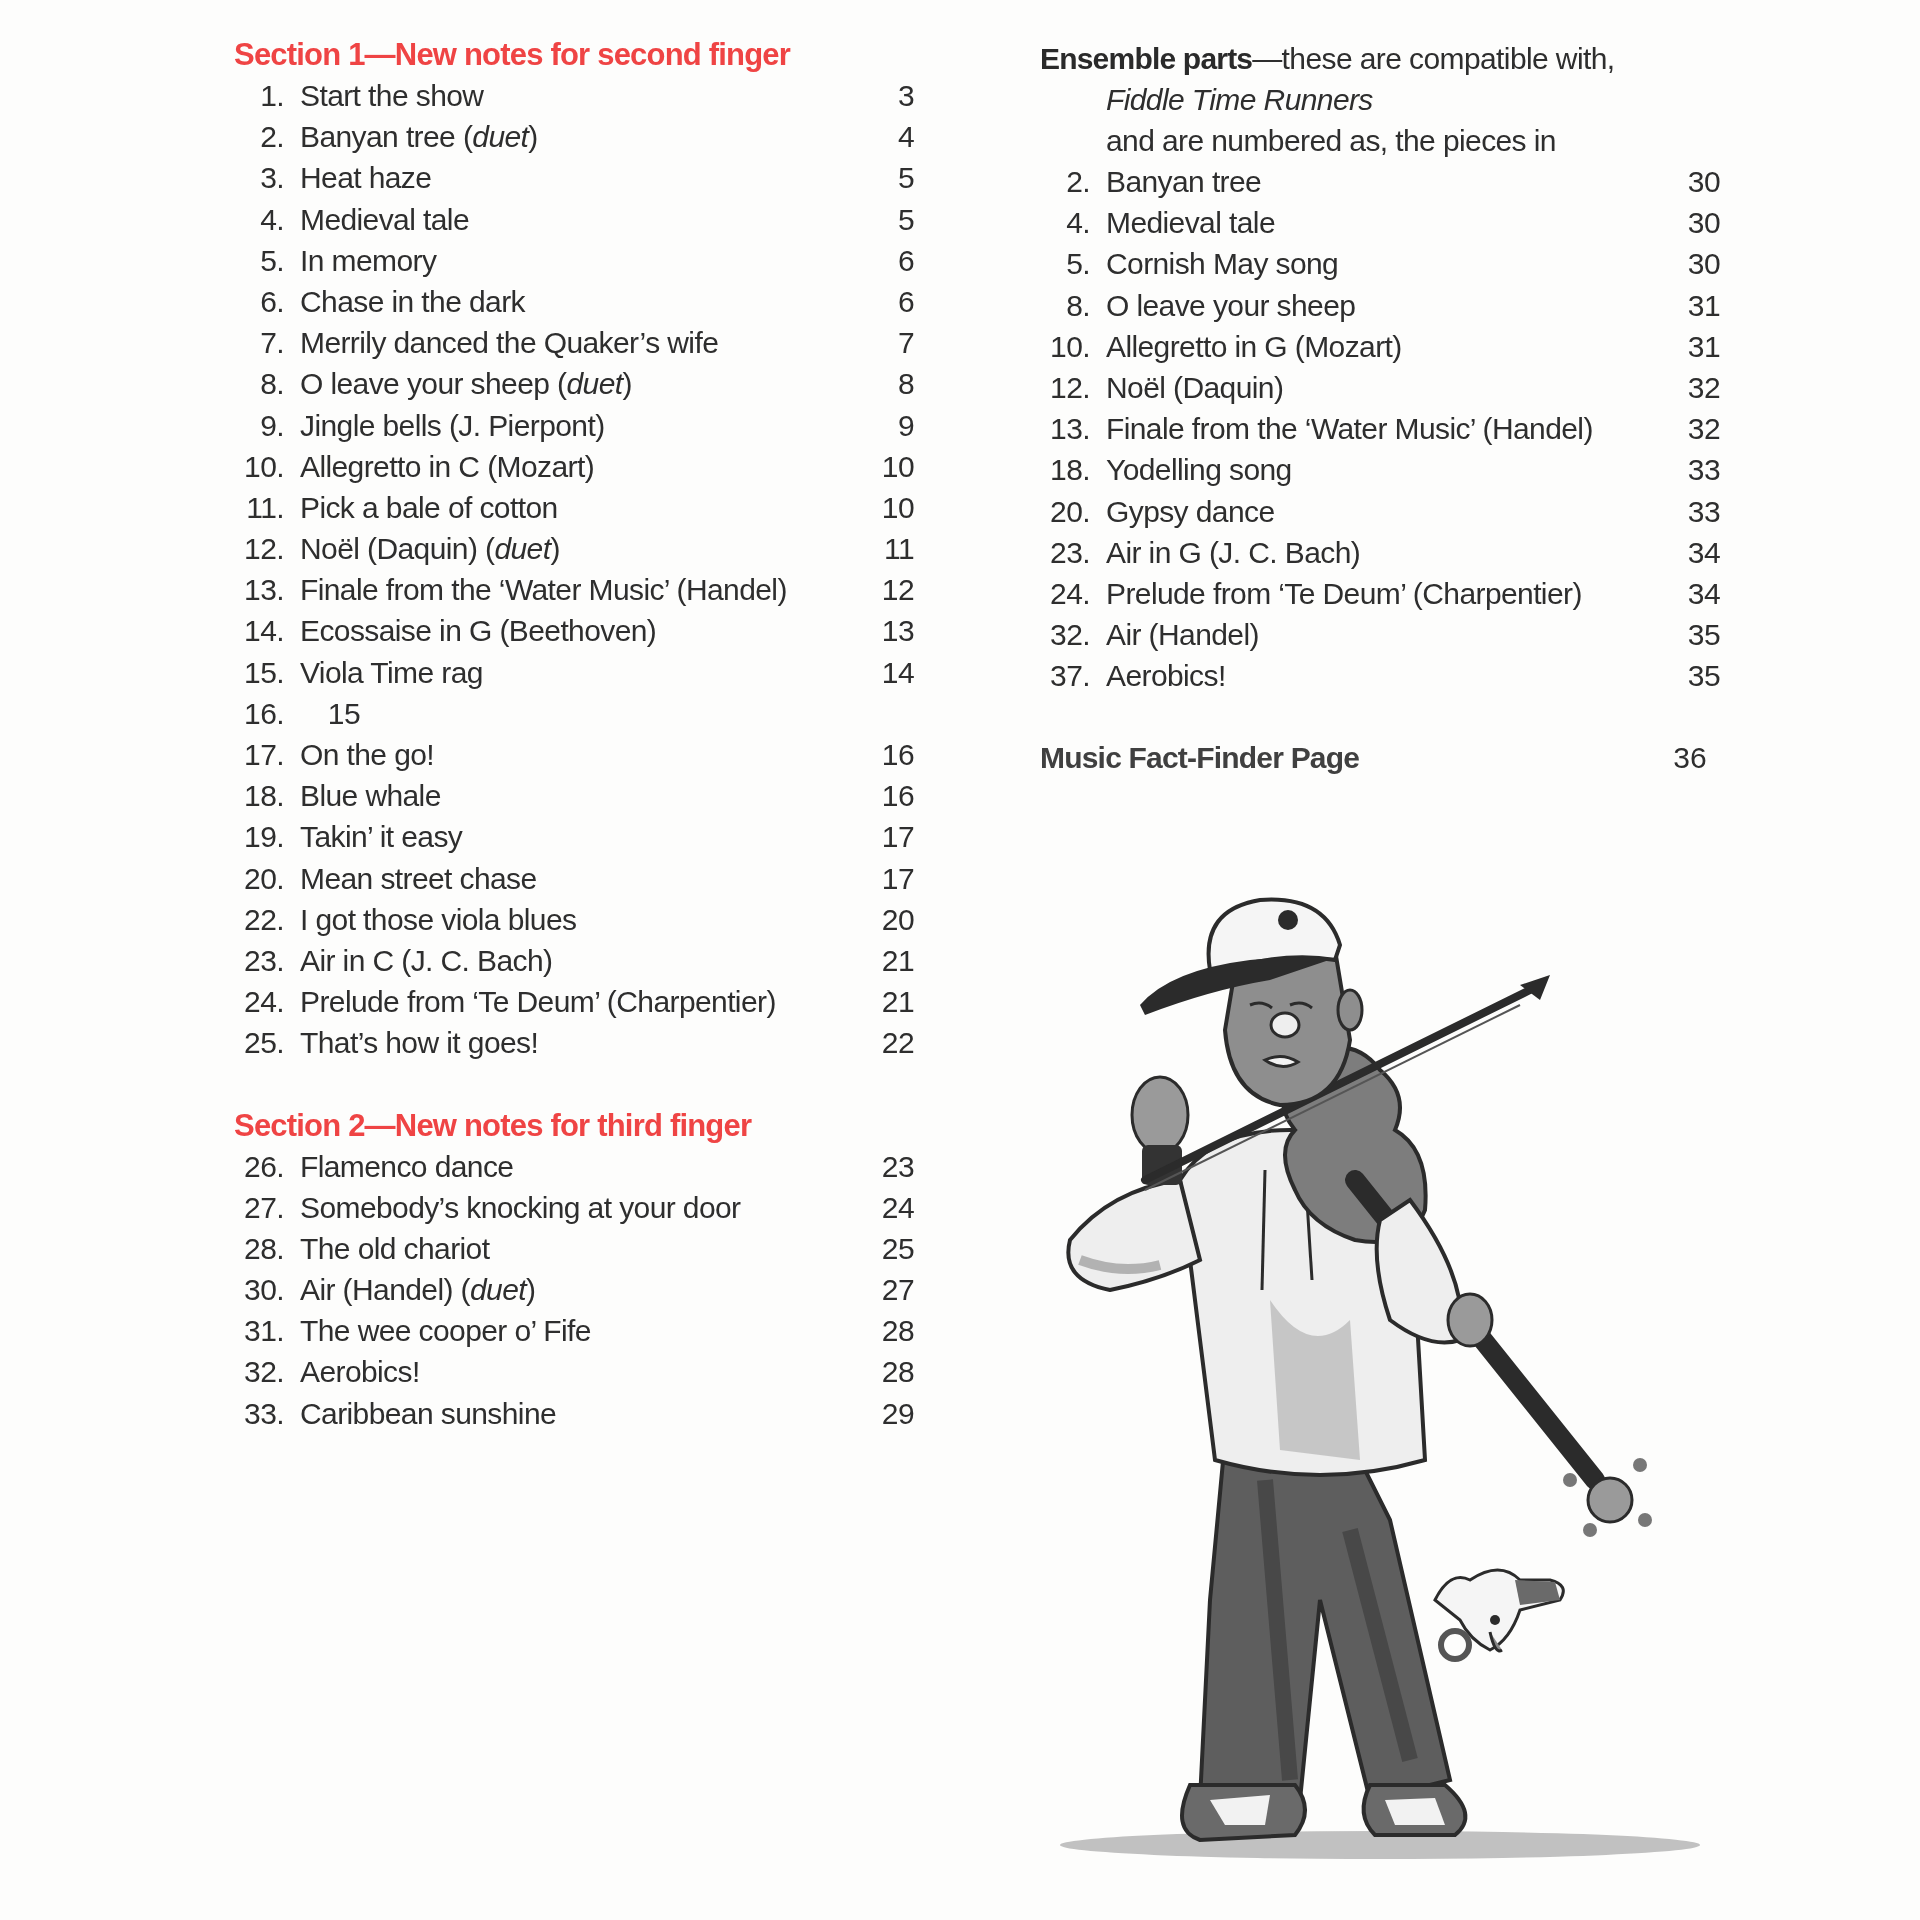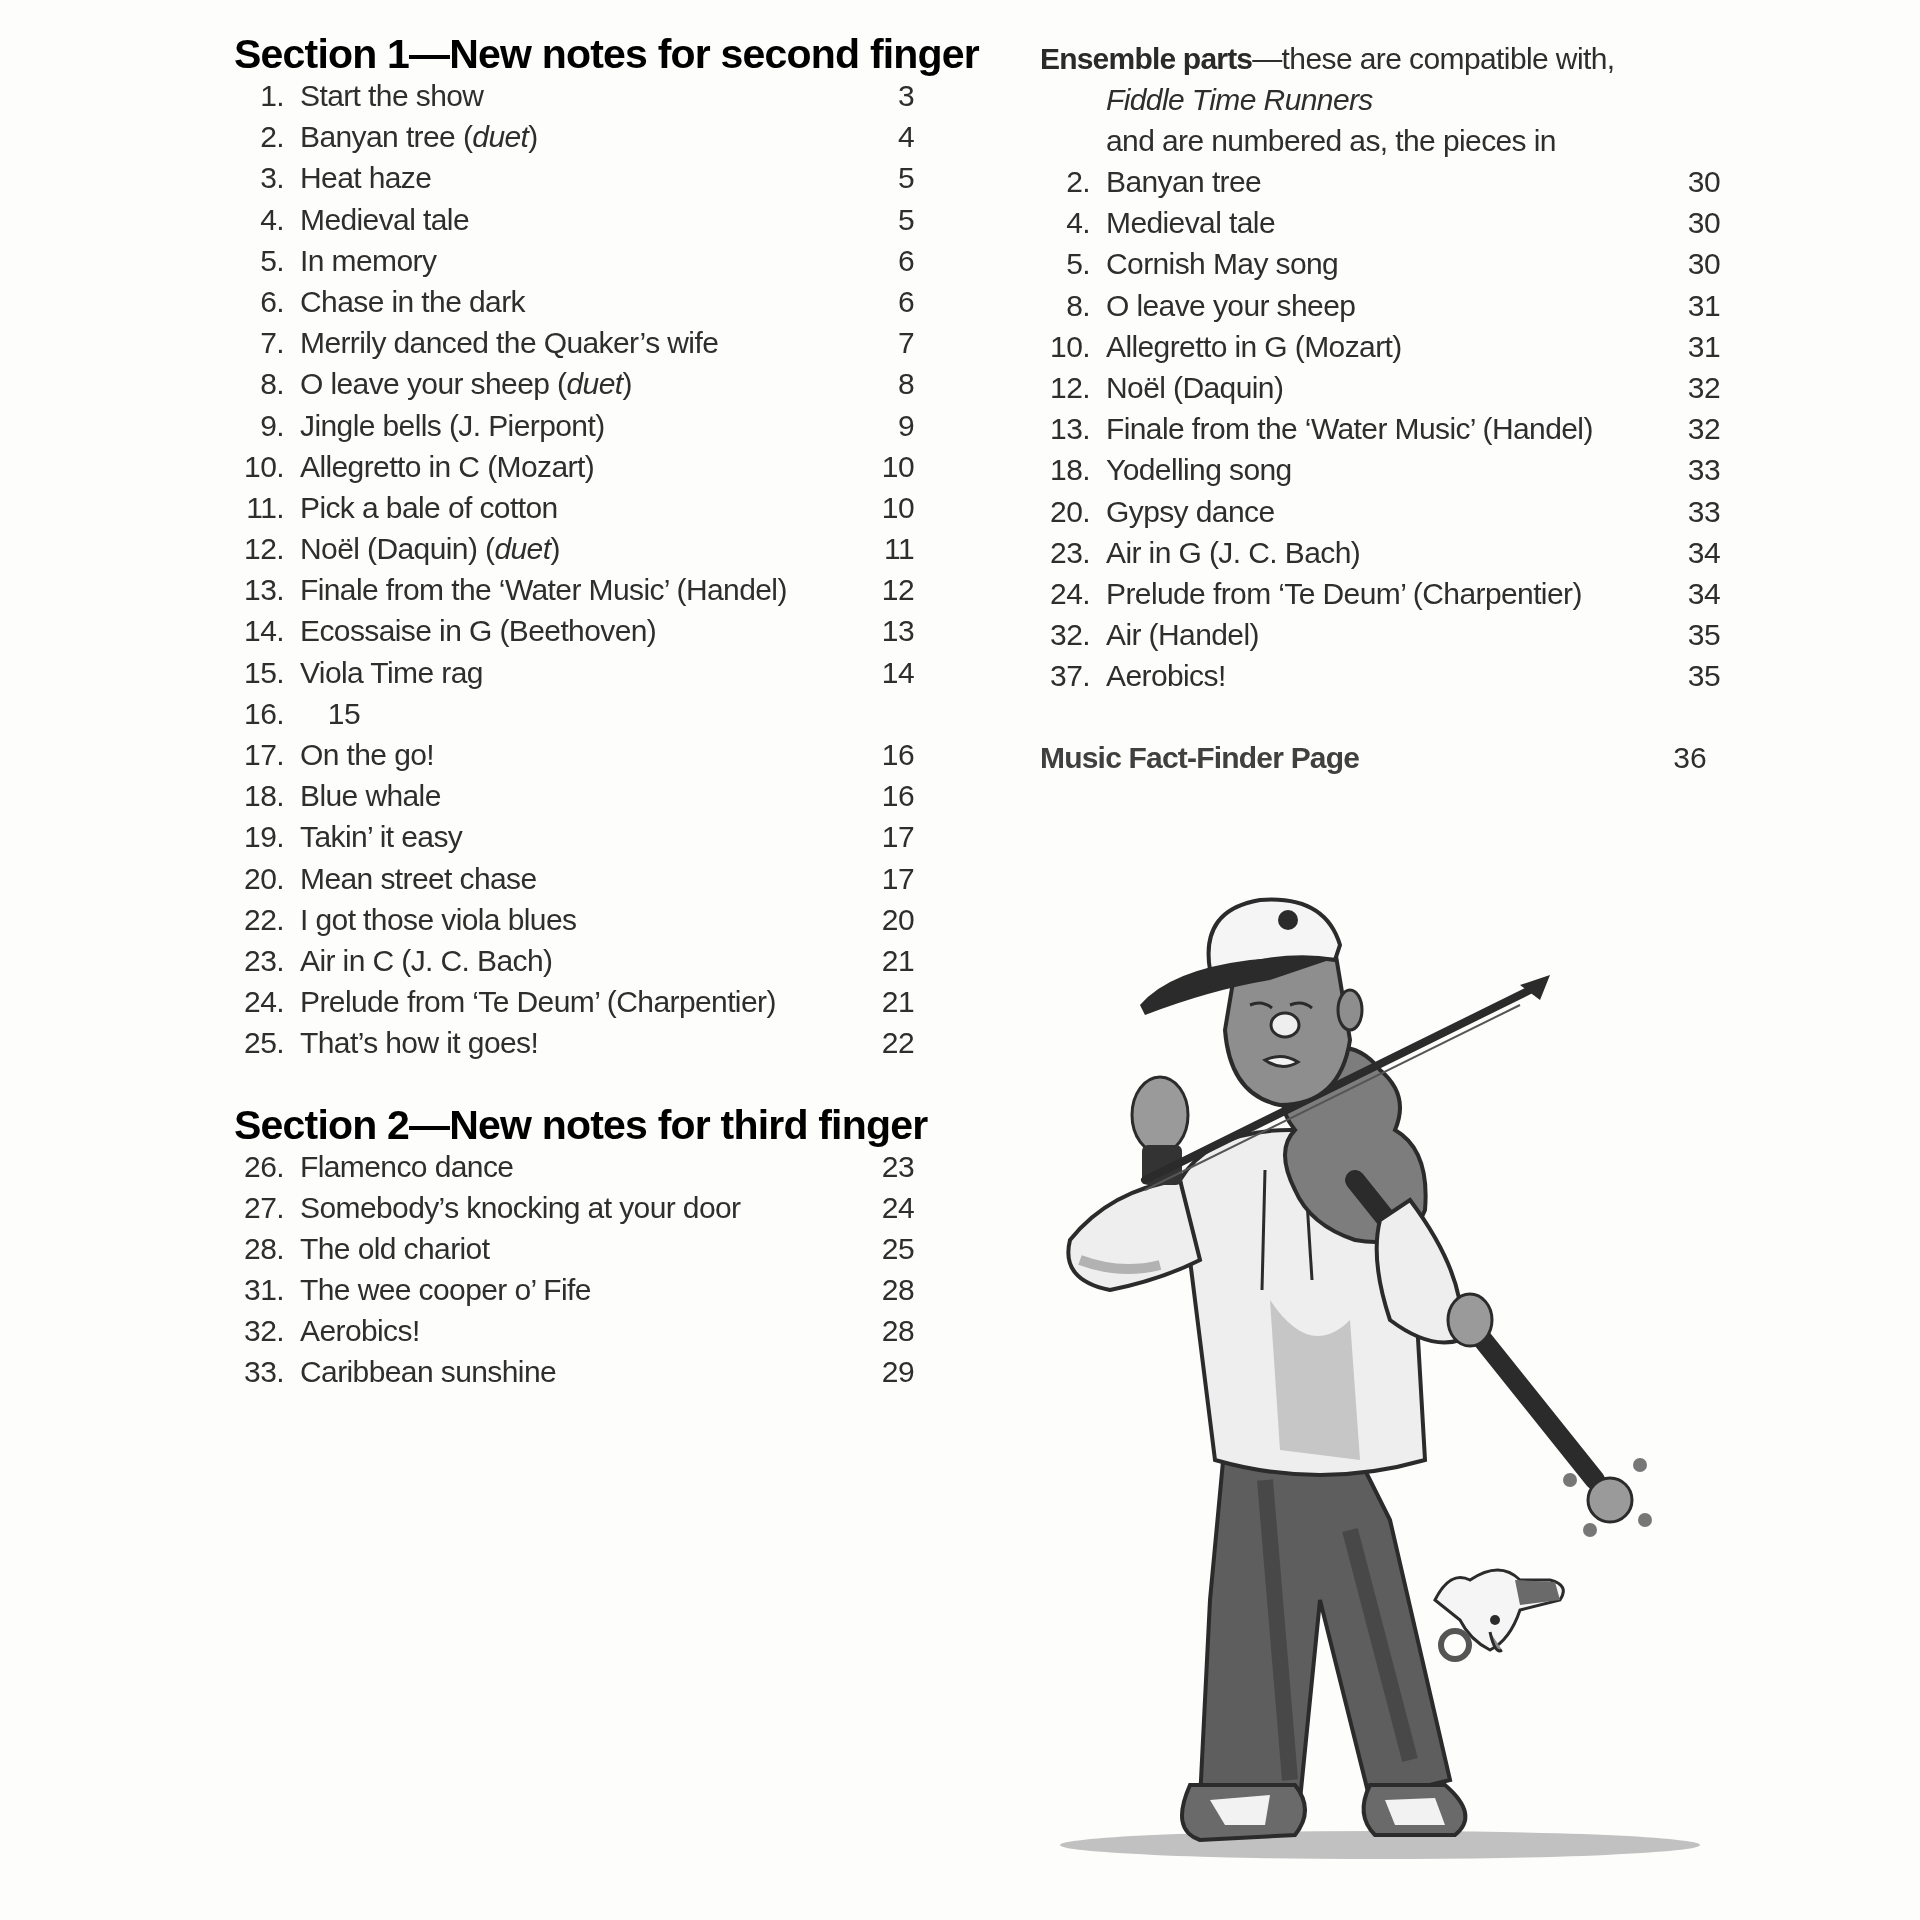--- a/index.html
+++ b/index.html
@@ -3,21 +3,21 @@
 <meta charset="utf-8">
 <style>
   html, body { margin: 0; padding: 0; }
   body {
     width: 1920px; height: 1920px; background: #fdfdfc; position: relative; overflow: hidden;
     font-family: "Liberation Sans", "DejaVu Sans", sans-serif; color: #2e2e2e;
   }
   .col { position: absolute; }
   #left-col { left: 234px; top: 34px; width: 680px; }
   #right-col { left: 1040px; top: 38px; width: 680px; }
-  .heading { font-weight: bold; font-size: 41px; letter-spacing: -0.8px; height: 41px; line-height: 41px; color: #000000; white-space: nowrap; }
+  .heading { font-weight: bold; font-size: 31px; letter-spacing: -0.8px; height: 41px; line-height: 41px; color: #ef4444; white-space: nowrap; }
   .row { display: flex; height: 41.2px; line-height: 41.2px; font-size: 30px; letter-spacing: -0.6px; white-space: nowrap; }
   .num { width: 50px; text-align: right; flex: none; }
   .title { margin-left: 16px; flex: 1; }
   .page { width: 70px; text-align: right; flex: none; }
   #left-col .row .page { width: 76px; }
   .gap { height: 41px; }
   .ens-head { font-size: 30px; line-height: 41px; letter-spacing: -0.6px; }
   .ens-head b { font-weight: bold; letter-spacing: -0.8px; color: #2a2a2a; }
   .indent { padding-left: 66px; display:block; }
   .ital { font-style: italic; }
@@ -166,20 +166,25 @@
         <span class="num">27.</span>
         <span class="title"><span>Somebody’s knocking at your door</span></span>
         <span class="page">24</span>
       </div>
       <div class="row">
         <span class="num">28.</span>
         <span class="title"><span>The old chariot</span></span>
         <span class="page">25</span>
       </div>
       <div class="row">
+        <span class="num">30.</span>
+        <span class="title"><span>Air (Handel) (</span><span class="ital">duet</span><span>)</span></span>
+        <span class="page">27</span>
+      </div>
+      <div class="row">
         <span class="num">31.</span>
         <span class="title"><span>The wee cooper o’ Fife</span></span>
         <span class="page">28</span>
       </div>
       <div class="row">
         <span class="num">32.</span>
         <span class="title"><span>Aerobics!</span></span>
         <span class="page">28</span>
       </div>
       <div class="row">

